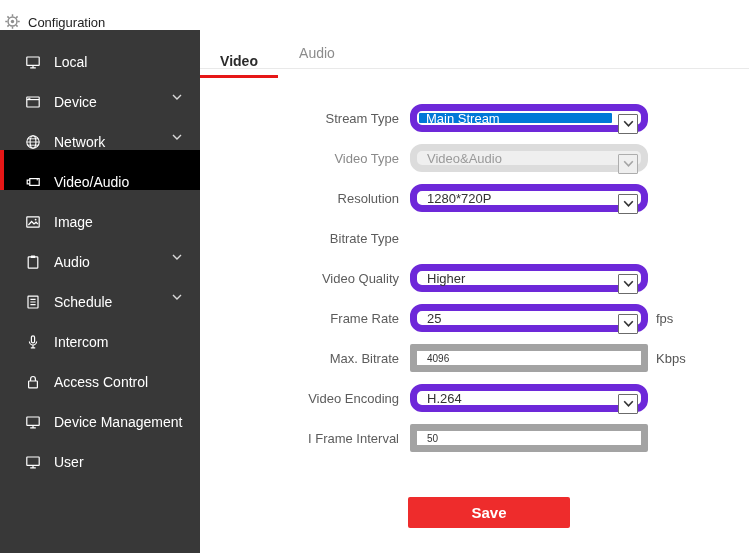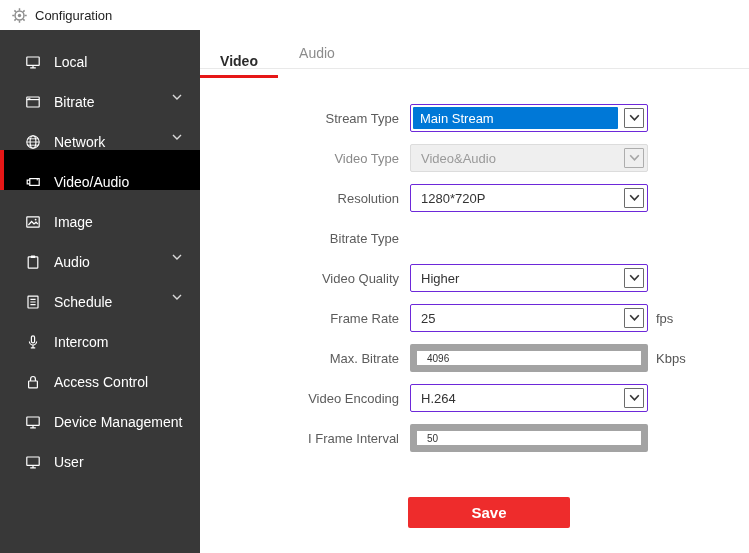--- a/index.html
+++ b/index.html
@@ -6,21 +6,21 @@
   html,body { width:749px; height:553px; }
   body {
     font-family:"Liberation Sans","DejaVu Sans",sans-serif;
     background:#fff; color:#333; overflow:hidden;
   }
   .app { position:relative; width:749px; height:553px; background:#fff; }
 
   
   .topbar {
     position:absolute; top:0; left:0; width:749px; height:30px;
-    background:#fff; display:flex; align-items:center; padding-left:11px;
+    background:#fff; display:flex; align-items:flex-end; padding-left:4px;
   }
   .topbar .gear { display:inline-flex; width:17px; height:17px; }
   .topbar .app-title { margin-left:7px; font-size:13px; color:#222; }
 
   
   .sidebar {
     position:absolute; top:30px; left:0; width:200px; bottom:0;
     background:#383838;
   }
   .nav-item {
@@ -49,21 +49,21 @@
   
   .form { padding-top:35px; }
   .row { display:flex; align-items:center; height:28px; margin-bottom:12px; }
   .row-label {
     width:199px; flex:0 0 199px; margin-right:11px; text-align:right;
     font-size:13px; color:#5c5c5c; white-space:nowrap;
   }
   .row-label.dim { color:#8a8a8a; }
   .field {
     position:relative; width:238px; height:28px; flex:0 0 238px;
-    border:1px solid #6d28d9; border-radius:2px; background:#fff;
+    border:7px solid #6d28d9; border-radius:12px; background:#fff;
     display:flex; align-items:center; font-size:13px; color:#333;
     cursor:pointer;
   }
   .field .value { padding-left:10px; white-space:nowrap; }
   .field .value.selected {
     position:absolute; left:2px; top:2px; bottom:2px; right:29px;
     background:#0078d7; color:#fff; display:flex; align-items:center;
     padding-left:7px; border-radius:1px;
   }
   .arrow-btn {
@@ -119,21 +119,21 @@
     </div>
 
     <div class="nav-item">
       <span class="nav-icon">
         <svg width="16" height="16" viewBox="0 0 16 16" fill="none" stroke="#fff" stroke-width="1.2">
             <rect x="1.8" y="3" width="12.4" height="10" rx="0.5"></rect>
             <path d="M1.8 5.6h12.4"></path>
             <path d="M3.2 4.3h2.2" stroke-width="1"></path>
           </svg>
       </span>
-      <span class="nav-label">Bitrate</span>
+      <span class="nav-label">Device</span>
       <span class="nav-chevron">
         <svg width="10" height="7" viewBox="0 0 10 7" fill="none">
             <path d="M1 1l4 4 4-4" stroke="#d9d9d9" stroke-width="1.4"></path>
           </svg>
       </span>
     </div>
 
     <div class="nav-item">
       <span class="nav-icon">
         <svg width="16" height="16" viewBox="0 0 16 16" fill="none" stroke="#fff" stroke-width="1.1">

